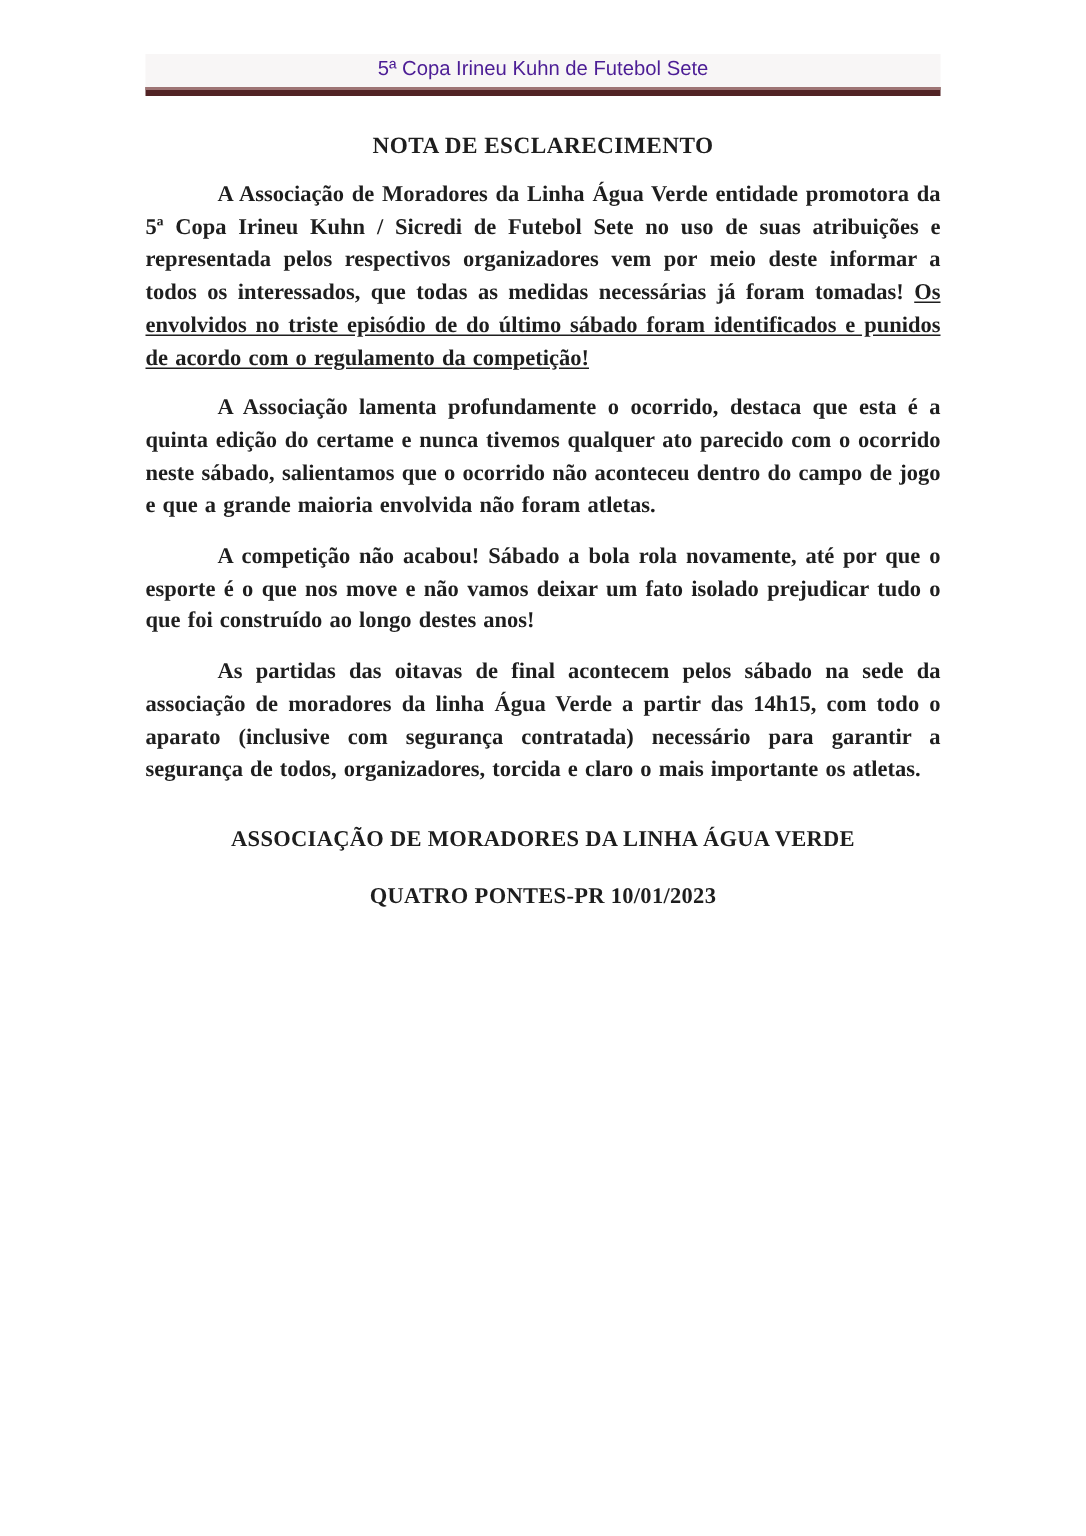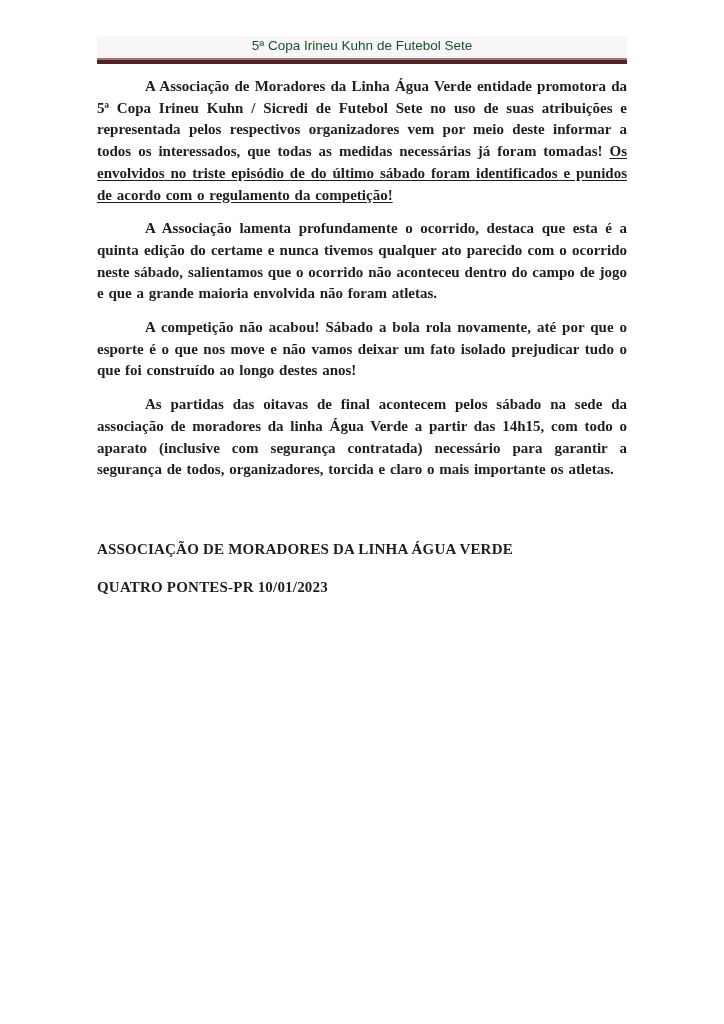--- a/index.html
+++ b/index.html
@@ -15,21 +15,21 @@
     background: #ffffff;
     box-sizing: border-box;
     padding: 36px 97px 0 97px;
     font-family: "Liberation Serif", "DejaVu Serif", serif;
     color: #1e1e1e;
     overflow: hidden;
   }
   .doc-header-title {
     font-family: "Liberation Sans", "DejaVu Sans", sans-serif;
     font-size: 13.5px;
-    color: #14532d;
+    color: #4c1d95;
     text-align: center;
     padding: 2px 0 4px 0;
     background: #f8f6f6;
     line-height: 16px;
   }
   .doc-rule {
     height: 4px;
     background: #522325;
     border-top: 2px solid #9e7474;
   }
@@ -48,21 +48,22 @@
     text-align: justify;
     text-indent: 48px;
     word-spacing: 1px;
     font-weight: bold;
   }
   .para .underline {
     text-decoration: underline;
     text-underline-offset: 2px;
   }
   .doc-footer {
-    margin-top: 58px;
+    margin-top: 25px;
+    text-align: center;
   }
   .footer-line {
     margin: 0 0 17px 0;
     font-size: 15px;
     font-weight: bold;
     line-height: 21px;
     letter-spacing: 0.2px;
   }
 </style>
 </head>
@@ -70,20 +71,21 @@
 
 <div class="page">
 
   <div class="doc-header">
     <div class="doc-header-title">5ª Copa Irineu Kuhn de Futebol Sete</div>
     <div class="doc-rule"></div>
   </div>
 
   <div class="doc-body">
 
+    <h1 class="doc-title">NOTA DE ESCLARECIMENTO</h1>
 
     <p class="para"><span>A Associação de Moradores da Linha Água Verde entidade promotora da 5ª Copa Irineu Kuhn / Sicredi de Futebol Sete no uso de suas atribuições e representada pelos respectivos organizadores vem por meio deste informar a todos os interessados, que todas as medidas necessárias já foram tomadas! </span><span class="underline">Os envolvidos no triste episódio de do último sábado foram identificados e punidos de acordo com o regulamento da competição!</span></p>
 
     <p class="para">A Associação lamenta profundamente o ocorrido, destaca que esta é a quinta edição do certame e nunca tivemos qualquer ato parecido com o ocorrido neste sábado, salientamos que o ocorrido não aconteceu dentro do campo de jogo e que a grande maioria envolvida não foram atletas.</p>
 
     <p class="para">A competição não acabou! Sábado a bola rola novamente, até por que o esporte é o que nos move e não vamos deixar um fato isolado prejudicar tudo o que foi construído ao longo destes anos!</p>
 
 
     <p class="para">As partidas das oitavas de final acontecem pelos sábado na sede da associação de moradores da linha Água Verde a partir das 14h15, com todo o aparato (inclusive com segurança contratada) necessário para garantir a segurança de todos, organizadores, torcida e claro o mais importante os atletas.</p>
 

